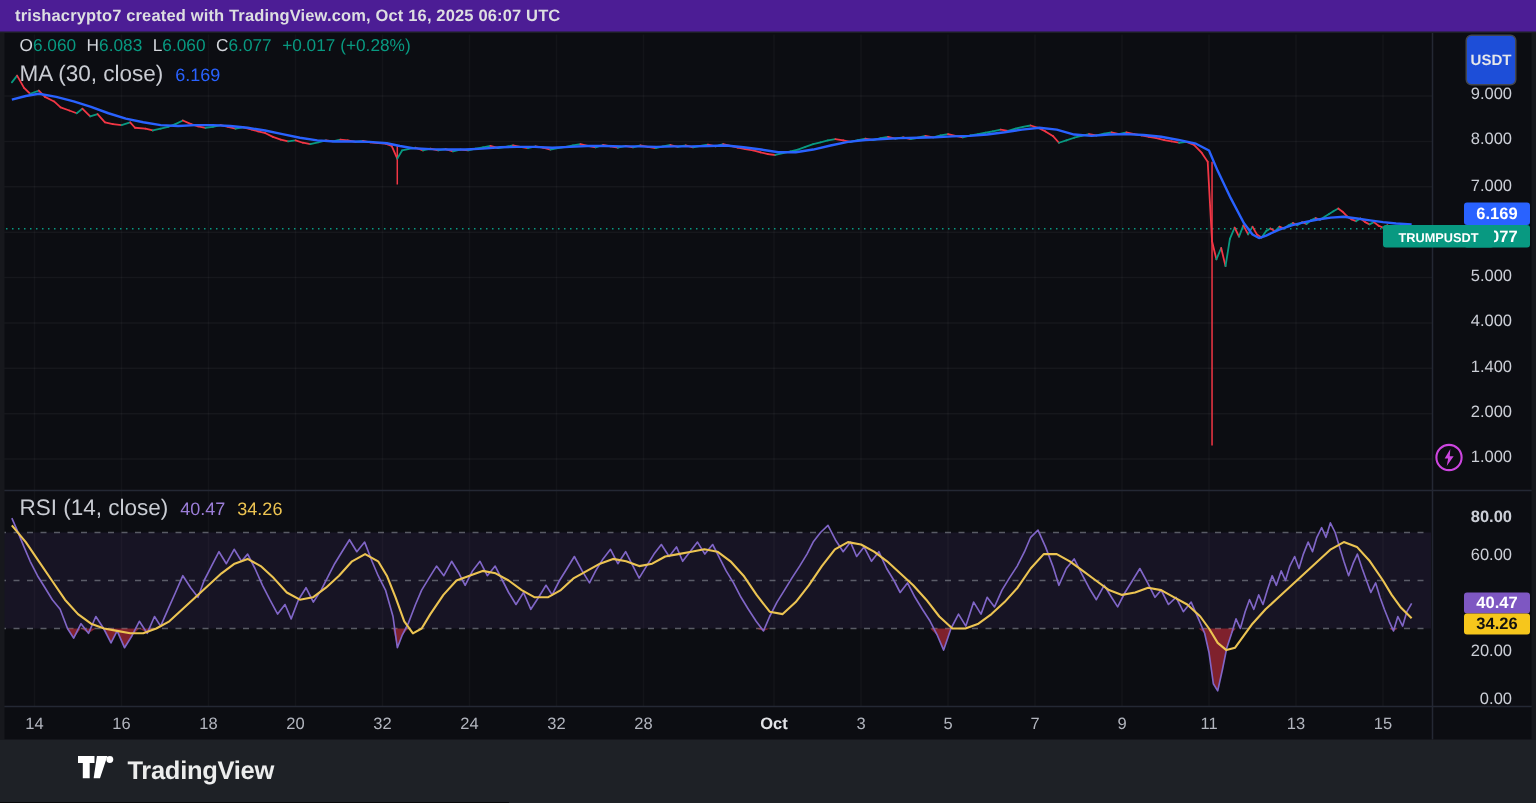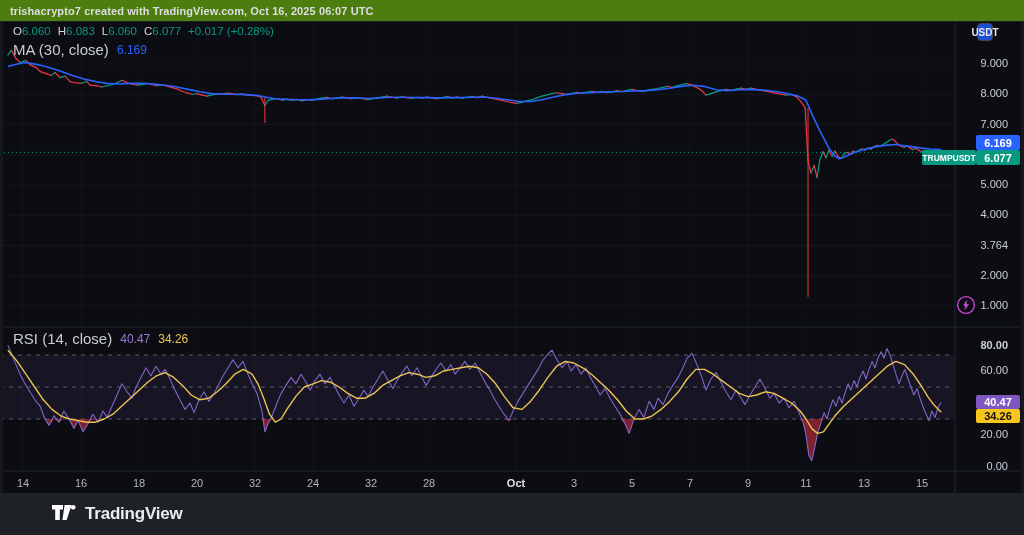--- a/index.html
+++ b/index.html
@@ -1,18 +1,18 @@
 <!DOCTYPE html>
 <html><head>
 <meta charset="utf-8">
 <style>
   html,body{margin:0;padding:0;background:#000;}
   .screen{position:relative;width:1024px;height:535px;background:#0c0d12;overflow:hidden;
           font-family:"Liberation Sans",sans-serif;-webkit-font-smoothing:antialiased;}
-  .attribution-bar{position:absolute;top:0;left:0;width:100%;height:22px;background:#4d7c0f;
+  .attribution-bar{position:absolute;top:0;left:0;width:100%;height:22px;background:#4c1d95;
           border-bottom:1px solid #1d1f26;display:flex;align-items:center;box-sizing:border-box;z-index:5;}
   .attribution-bar span{margin-left:10px;font-size:11px;font-weight:700;color:#dddee1;letter-spacing:.1px;}
   .edge-strip{position:absolute;top:22px;width:3px;height:471px;background:#17181d;z-index:4;}
   #chart-svg{position:absolute;top:0;left:0;z-index:1;pointer-events:none;}
   .hitbox{position:absolute;z-index:3;background:transparent;}
   .legend{position:absolute;z-index:6;display:flex;align-items:center;white-space:nowrap;}
   .legend .sym{font-size:12px;color:#d7d9de;margin-right:10px;}
   .legend .pair{font-size:11.5px;margin-right:7px;}
   .legend .pair .l{color:#d3d6dc;}
   .legend .pair .v{color:#089981;}
@@ -21,25 +21,25 @@
   .legend .ma-v{font-size:12px;color:#2962ff;}
   .legend .rsi-v1{font-size:12px;color:#9b7dd8;margin-right:8px;}
   .legend .rsi-v2{font-size:12px;color:#edc452;}
   .tick{position:absolute;left:958px;width:58px;box-sizing:border-box;padding-right:8px;text-align:right;
         font-size:11px;color:#cbced6;z-index:4;}
   .time-tick{position:absolute;top:477px;transform:translateX(-50%);font-size:11px;color:#b2b5be;z-index:4;}
   .time-tick.bold{color:#e2e3e7;font-weight:700;}
   .box-label{position:absolute;left:976px;width:44px;height:15px;border-radius:2px;color:#fff;
         font-size:11px;font-weight:700;display:flex;align-items:center;justify-content:center;z-index:6;}
   .symbol-tag{position:absolute;height:15px;border-radius:2px;color:#fff;font-size:8.5px;font-weight:700;
-        display:flex;align-items:center;justify-content:center;z-index:6;padding:0 4px;}
+        display:flex;align-items:center;justify-content:center;z-index:6;padding:0 14px;}
   .usdt-btn{position:absolute;top:23px;left:977px;width:16px;height:18px;background:#1d4ed8;
         border:1px solid #43464f;border-radius:4px;color:#e6e7ea;font-size:10px;font-weight:700;
         font-family:"Liberation Sans",sans-serif;display:flex;align-items:center;justify-content:center;
-        z-index:7;cursor:pointer;padding:0;}
+        z-index:7;cursor:pointer;padding:16px;}
   .flash-btn{position:absolute;top:295px;left:956px;width:20px;height:20px;background:transparent;
         border:none;padding:0;z-index:7;cursor:pointer;}
   .bottom-bar{position:absolute;left:0;top:493px;width:100%;height:42px;background:#1e2126;
         display:flex;align-items:center;z-index:5;padding-left:36px;}
   .brand{display:flex;align-items:center;margin-left:16px;cursor:pointer;text-decoration:none;}
   .brand-text{margin-left:8px;font-size:17px;font-weight:700;color:#eceded;letter-spacing:-0.2px;}
 </style>
 </head>
 <body>
 
@@ -339,21 +339,21 @@
   </div>
 
   <button class="usdt-btn">USDT</button>
 
   <div id="price-ticks">
       <span class="tick" style="top: 57px;">9.000</span>
       <span class="tick" style="top: 87.25px;">8.000</span>
       <span class="tick" style="top: 117.5px;">7.000</span>
       <span class="tick" style="top: 178px;">5.000</span>
       <span class="tick" style="top: 208.25px;">4.000</span>
-      <span class="tick" style="top: 238.5px;">3.764</span>
+      <span class="tick" style="top: 238.5px;">1.400</span>
       <span class="tick" style="top: 268.75px;">2.000</span>
       <span class="tick" style="top: 299px;">1.000</span>
     </div>
   <div id="rsi-ticks">
       <span class="tick" style="top: 339px; font-weight: bold;">80.00</span>
       <span class="tick" style="top: 364px;">60.00</span>
       <span class="tick" style="top: 428px;">20.00</span>
       <span class="tick" style="top: 460px;">0.00</span>
     </div>
   <div id="time-ticks">

